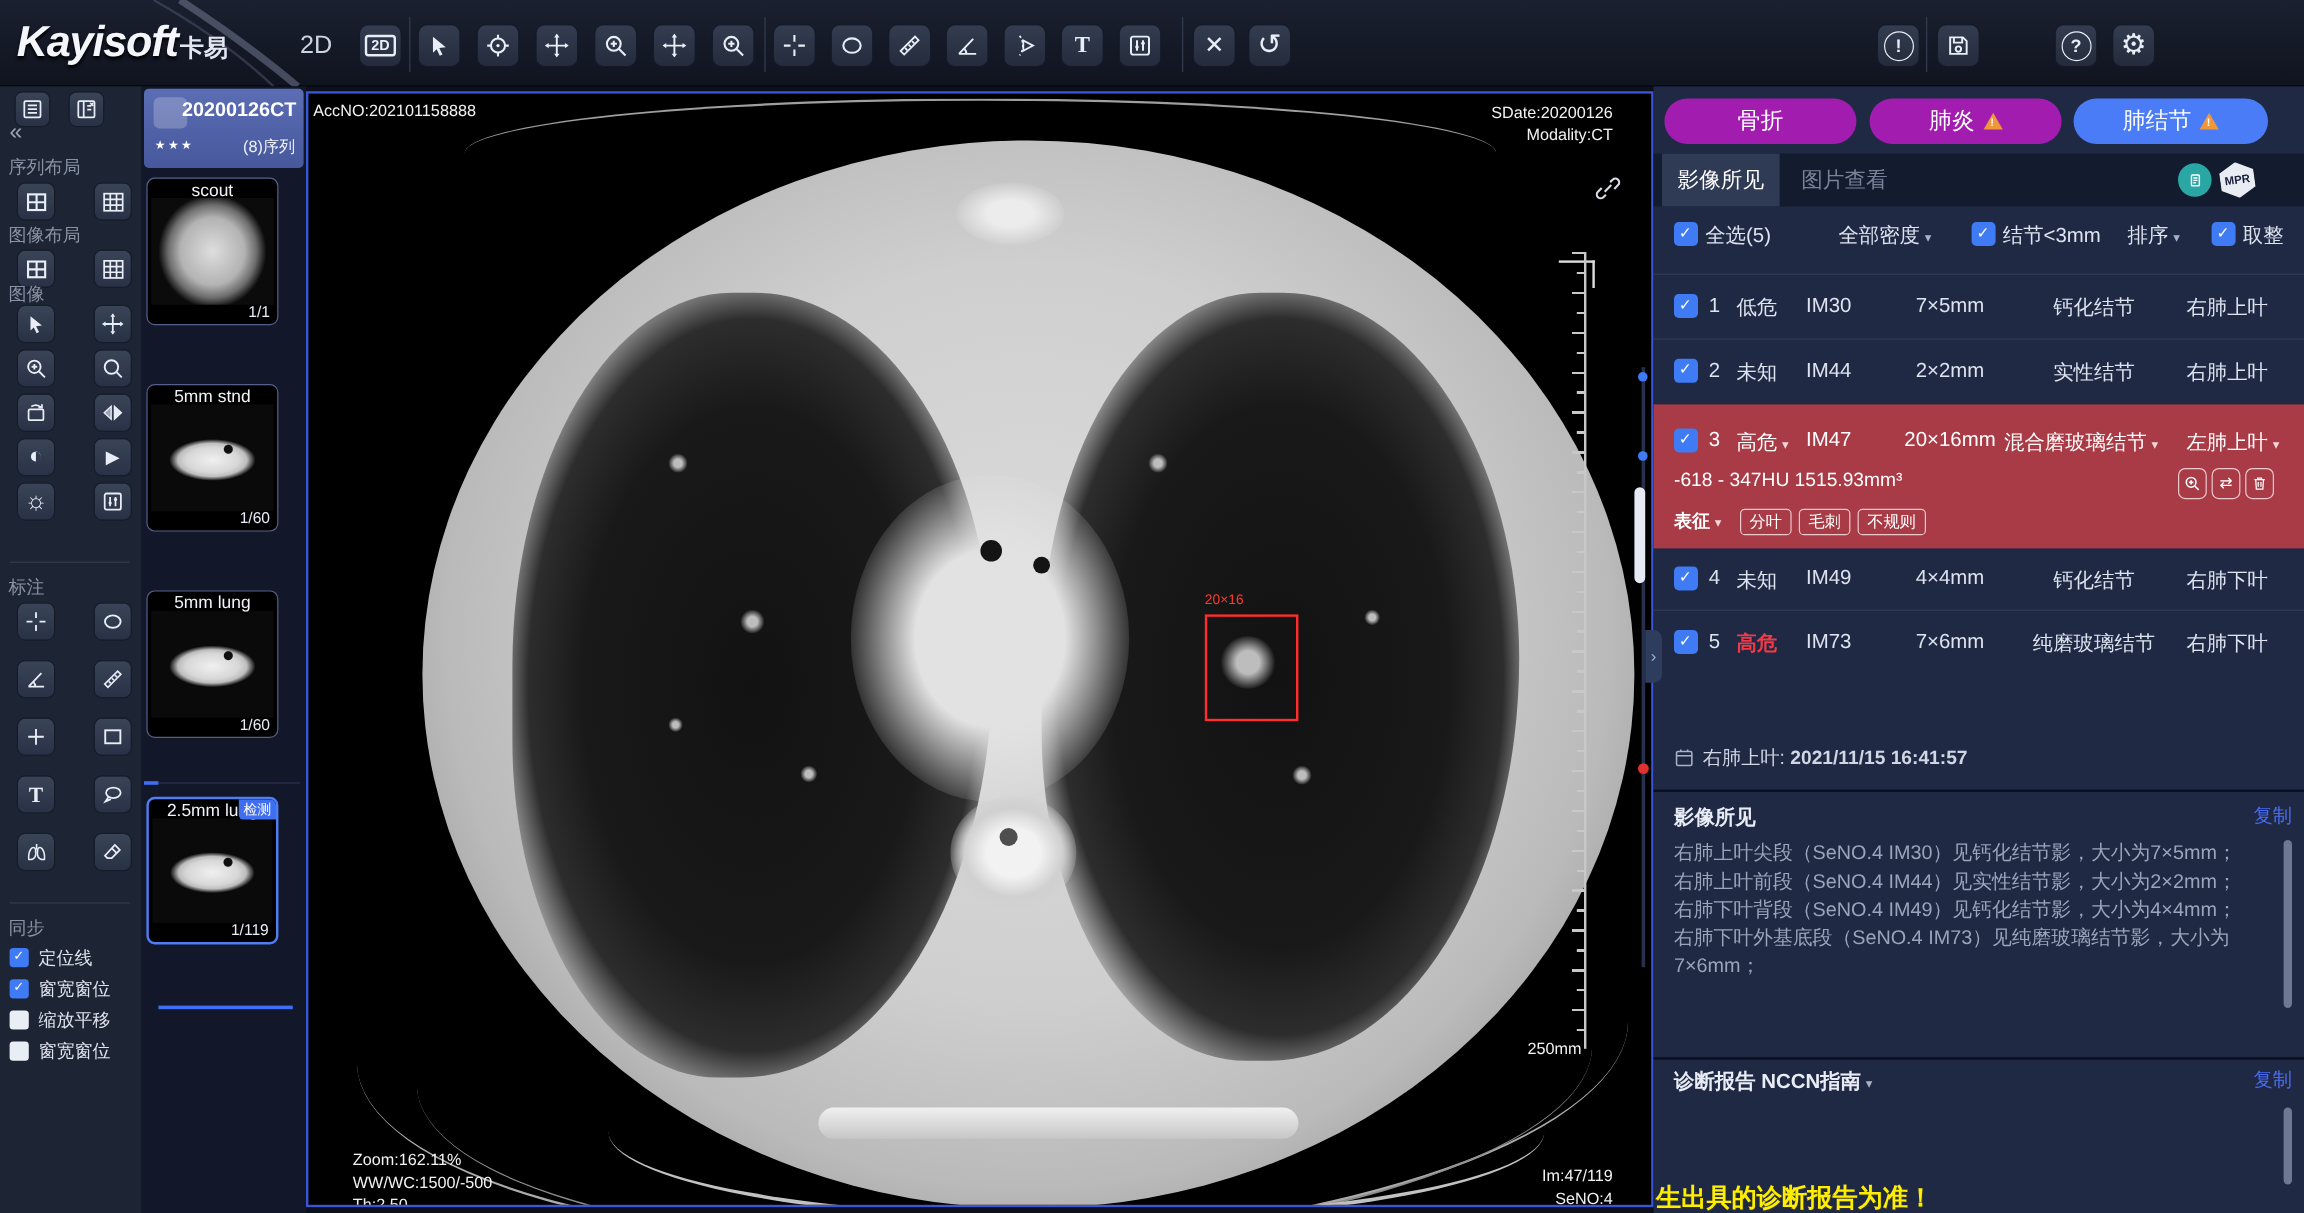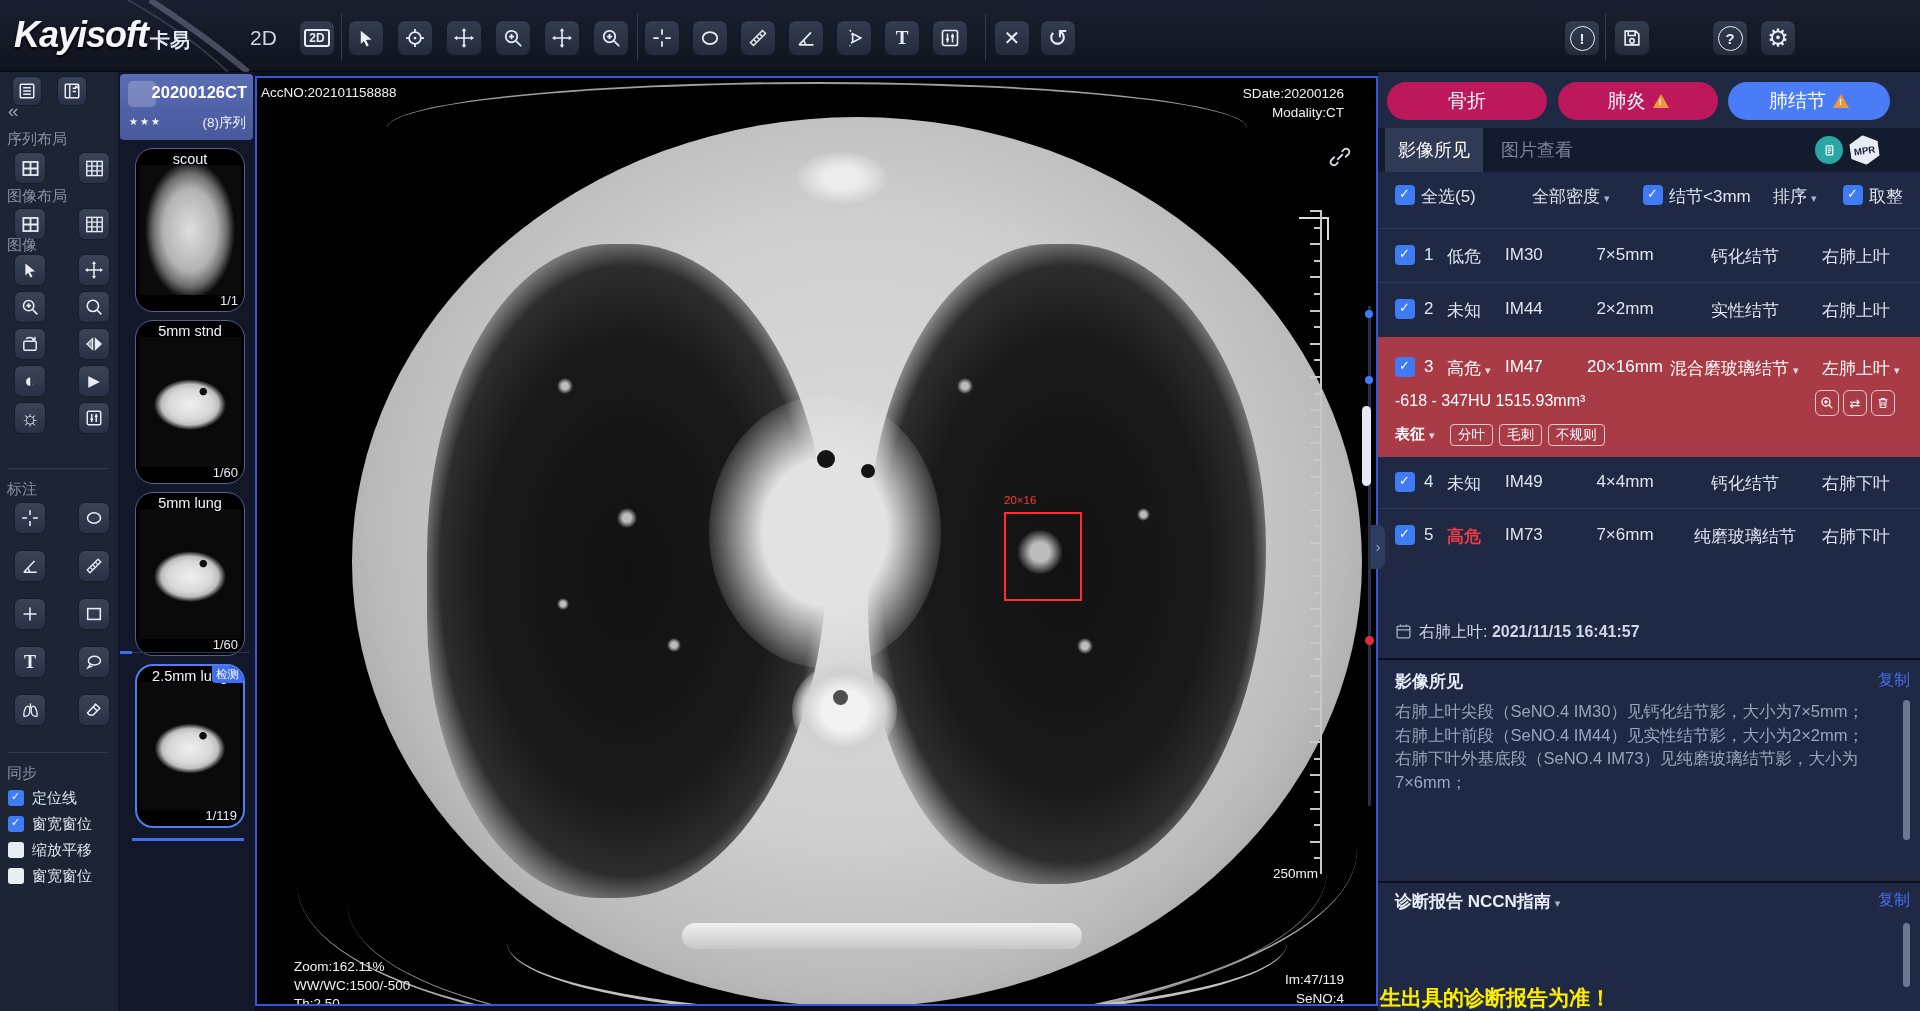--- a/index.html
+++ b/index.html
@@ -45,22 +45,22 @@
 
   
   .series-panel { position:absolute; left:118px; top:72px; width:137px; height:939px; background:#12182a; }
   .series-head { position:absolute; left:2px; top:2px; width:133px; height:66px; border-radius:4px;
                  background:linear-gradient(#5b6db4,#47589c); }
   .folder-btn { position:absolute; left:8px; top:7px; width:28px; height:26px; border-radius:5px;
                 background:rgba(255,255,255,.22); display:flex; align-items:center; justify-content:center; color:#fff; }
   .series-title { position:absolute; right:6px; top:9px; font-size:16.5px; font-weight:700; color:#fff; }
   .series-stars { position:absolute; left:9px; top:42px; font-size:10px; letter-spacing:2px; color:#fff; }
   .series-count { position:absolute; right:7px; top:40px; font-size:13.5px; color:#eef1fa; }
-  .thumb { position:absolute; left:17px; width:110px; height:164px; background:#000;
-           border:1px solid #55608a; border-radius:18px; overflow:hidden; cursor:pointer; }
+  .thumb { position:absolute; left:4px; width:110px; height:123px; background:#000;
+           border:1px solid #55608a; border-radius:7px; overflow:hidden; cursor:pointer; }
   .thumb.sel { border:2px solid #4f7df2; }
   .timg { position:absolute; left:3px; right:3px; top:16px; bottom:16px; }
   .timg.scout { background:radial-gradient(ellipse 58% 70% at 50% 50%, #dedede 0%, #b3b3b3 45%, #6d6d6d 62%, #0b0b0b 76%); }
   .timg.ct { background:
       radial-gradient(circle 6px at 63% 42%, #101010 55%, rgba(0,0,0,0) 70%),
       radial-gradient(ellipse 47% 26% at 50% 52%, #f0f0f0 0%, #d7d7d7 46%, #bdbdbd 60%, #0a0a0a 75%); }
   .tlabel { position:absolute; top:2px; width:100%; text-align:center; font-size:14.5px; color:#f2f4fa; text-shadow:0 1px 2px #000; }
   .tindex { position:absolute; right:6px; bottom:3px; font-size:13px; color:#e8ecf6; text-shadow:0 1px 2px #000; }
   .tbadge { position:absolute; right:0; top:0; font-size:11.5px; padding:1px 4px; background:#3f6ef0; color:#fff; border-radius:0 4px 0 4px; }
   .thumb-sep { position:absolute; left:6px; top:580px; width:126px; height:1px; background:#2a3352; }
@@ -85,21 +85,21 @@
            background-size:12px 100%, 6px 100%; background-position:100% 0,100% 0; background-repeat:no-repeat,no-repeat; }
   .ov { position:absolute; font-size:13.5px; color:#f2f2f2; line-height:1.38; }
   .corner { position:absolute; left:1042px; top:139px; width:30px; height:23px;
             border-top:2px solid #dcdcdc; border-right:2px solid #dcdcdc; }
   .strip-track { position:absolute; left:1111px; top:228px; width:3px; height:500px; background:#26304a; }
   .strip-thumb { position:absolute; left:1105px; top:328px; width:9px; height:80px; border-radius:5px; background:#e7eaf2; }
   .dot { position:absolute; border-radius:50%; }
 
   
   .right-panel { position:absolute; left:1378px; top:72px; width:542px; height:939px; background:#1f2944; }
-  .pill { position:absolute; top:10px; height:38px; border-radius:19px; background:#be185d; color:#fff;
+  .pill { position:absolute; top:10px; height:38px; border-radius:19px; background:#a21caf; color:#fff;
           font-size:19px; display:flex; align-items:center; justify-content:center; gap:7px; cursor:pointer; }
   .pill.active { background:#4b7cf7; }
   .warn { position:relative; width:0; height:0; border-left:8px solid transparent; border-right:8px solid transparent;
           border-bottom:14px solid #f0973a; display:inline-block; }
   .warn::after { content:"!"; position:absolute; left:-2px; top:2.5px; font-size:9px; font-weight:700; color:#fff; }
   .tabbar { position:absolute; left:0; top:56px; width:542px; height:44px; background:#131b2e; }
   .vtab { position:absolute; top:0; height:44px; display:flex; align-items:center; justify-content:center;
           font-size:18px; color:#78829a; cursor:pointer; padding:0 13px; }
   .vtab.active { background:#2f3a55; color:#fff; }
   .teal-ic { position:absolute; left:437px; top:8px; width:28px; height:28px; border-radius:50%; background:#2aa7a5;
@@ -650,20 +650,21 @@
     <div class="ftxt" style="left:41px;top:550px;font-size:16px;color:#cfd6e4">
       <span>右肺上叶:</span>&nbsp;<span style="font-weight:700">2021/11/15 16:41:57</span>
     </div>
     <div class="hdiv thick" style="top:586px"></div>
 
     <div class="sec-title" style="top:598px">影像所见</div>
     <div class="copy" style="top:598px">复制</div>
     <div class="body-text" style="top:628px;height:178px;overflow:hidden">
       <div>右肺上叶尖段（SeNO.4 IM30）见钙化结节影，大小为7×5mm；</div>
       <div>右肺上叶前段（SeNO.4 IM44）见实性结节影，大小为2×2mm；</div>
+      <div>右肺下叶背段（SeNO.4 IM49）见钙化结节影，大小为4×4mm；</div>
       <div>右肺下叶外基底段（SeNO.4 IM73）见纯磨玻璃结节影，大小为7×6mm；</div>
     </div>
     <div class="sbthumb" style="top:628px;height:140px"></div>
     <div class="hdiv thick" style="top:809px"></div>
 
     <div class="sec-title" style="top:818px">
       <span>诊断报告</span> <span>NCCN指南</span><span class="caret">▾</span>
     </div>
     <div class="copy" style="top:818px">复制</div>
     <div class="sbthumb" style="top:851px;height:64px"></div>

